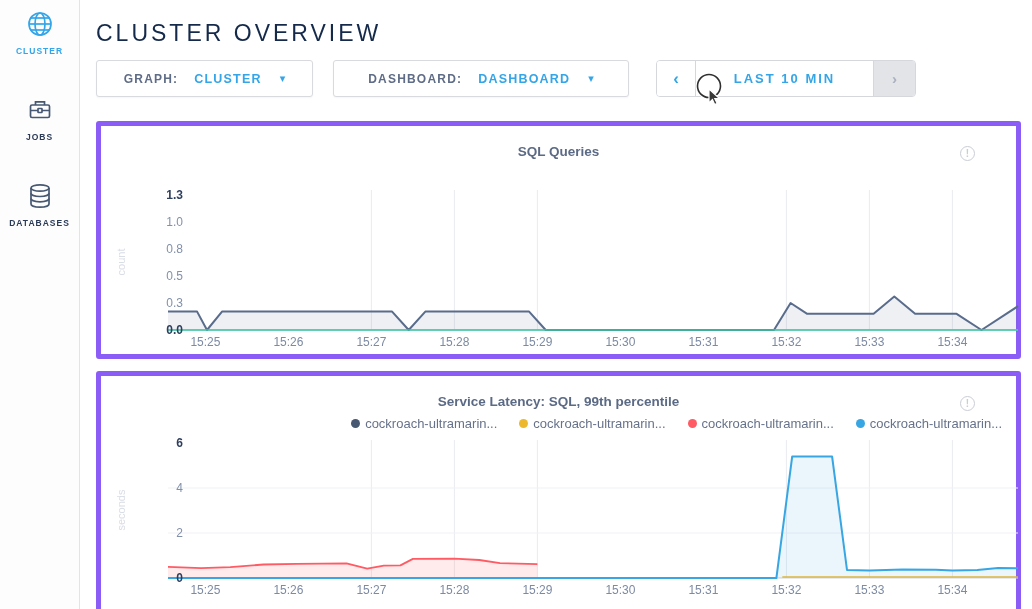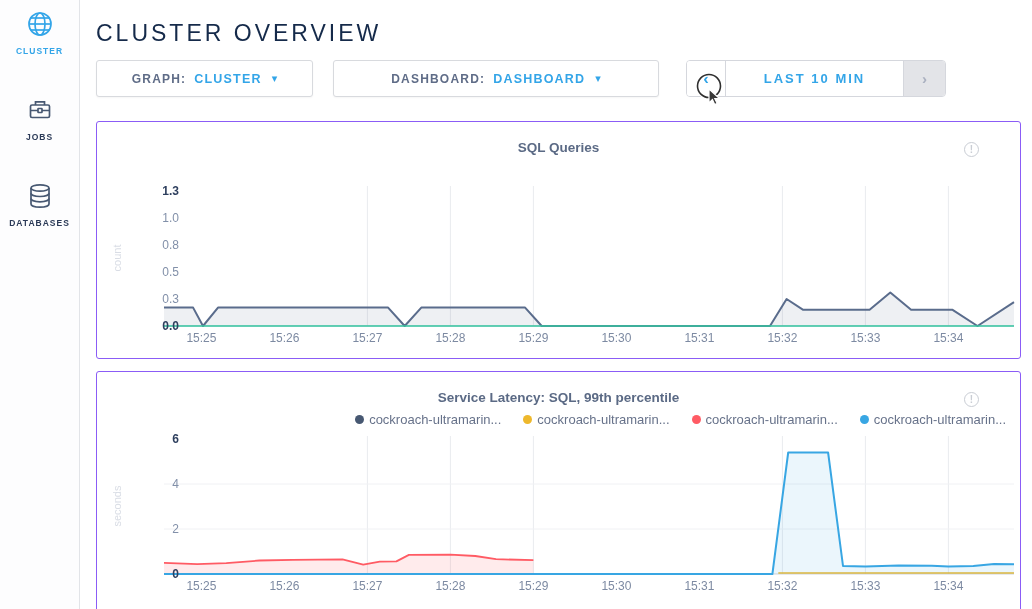--- a/index.html
+++ b/index.html
@@ -16,39 +16,39 @@
   .nav-item.active .lbl { color:#33a5e8; }
   .ni-cluster { margin-top:10px; } .ni-db { margin-top:40px; } .ni-jobs { margin-top:40px; }
 
   
   .page-title { position:absolute; left:96px; top:20px; font-size:23px; font-weight:normal;
     letter-spacing:3px; color:#152a4a; }
 
   .controls { position:absolute; left:96px; top:60px; height:37px; display:flex; }
   .dd { height:37px; background:#fff; border:1px solid #d8dade; border-radius:3px;
     display:flex; align-items:center; justify-content:center; cursor:pointer;
-    box-shadow:0 1px 2px rgba(0,0,0,0.04); }
-  .dd-graph { width:217px; } .dd-dash { width:326px; margin-left:20px; }
+    box-shadow:0 1px 2px rgba(0,0,0,0.04);gap:8px; }
+  .dd-graph { width:217px; } .dd-dash { width:296px; margin-left:20px; }
   .dd .k { font-size:12px; font-weight:bold; letter-spacing:1.2px; color:#5f6c87; }
   .dd .v { font-size:12.5px; font-weight:bold; letter-spacing:1.2px; color:#33a5e8; margin-left:8px; }
   .dd .caret { font-size:11px; color:#33a5e8; margin-left:10px; }
 
   .tw { margin-left:27px; width:260px; height:37px; border:1px solid #d5d7dd;
     border-radius:4px; display:flex; overflow:hidden; background:#fff; }
   .tw-prev { width:39px; border-right:1px solid #d5d7dd; display:flex; align-items:center;
     justify-content:center; color:#33a5e8; font-size:17px; font-weight:bold; cursor:pointer; background:#fff; }
   .tw-label { flex:1; display:flex; align-items:center; justify-content:center;
     color:#33a5e8; font-size:13px; font-weight:bold; letter-spacing:2px; cursor:pointer; }
   .tw-next { width:42px; border-left:1px solid #d5d7dd; display:flex; align-items:center;
     justify-content:center; color:#aab0c0; font-size:15px; font-weight:bold;
     background:#e3e4e8; cursor:default; }
 
   
   .card { position:absolute; left:96px; width:925px; background:#fff;
-    border:1px solid #8b5cf6; border-radius:3px; }
+    border:5px solid #8b5cf6; border-radius:3px; }
   .card-1 { top:121px; height:238px; }
   .card-2 { top:371px; height:292px; }
   .card h3 { position:absolute; top:18px; left:0; right:0; text-align:center;
     font-size:13.5px; font-weight:bold; color:#5b6a85; }
   .info-ic { position:absolute; top:20px; right:41px; width:15px; height:15px;
     border:1px solid #c9cdd4; border-radius:50%; color:#c9cdd4; font-size:10px;
     font-weight:bold; text-align:center; line-height:13px; cursor:pointer; }
   .chart-svg { position:absolute; left:0; top:0; }
 
   .legend { position:absolute; top:40px; right:14px; display:flex; }

